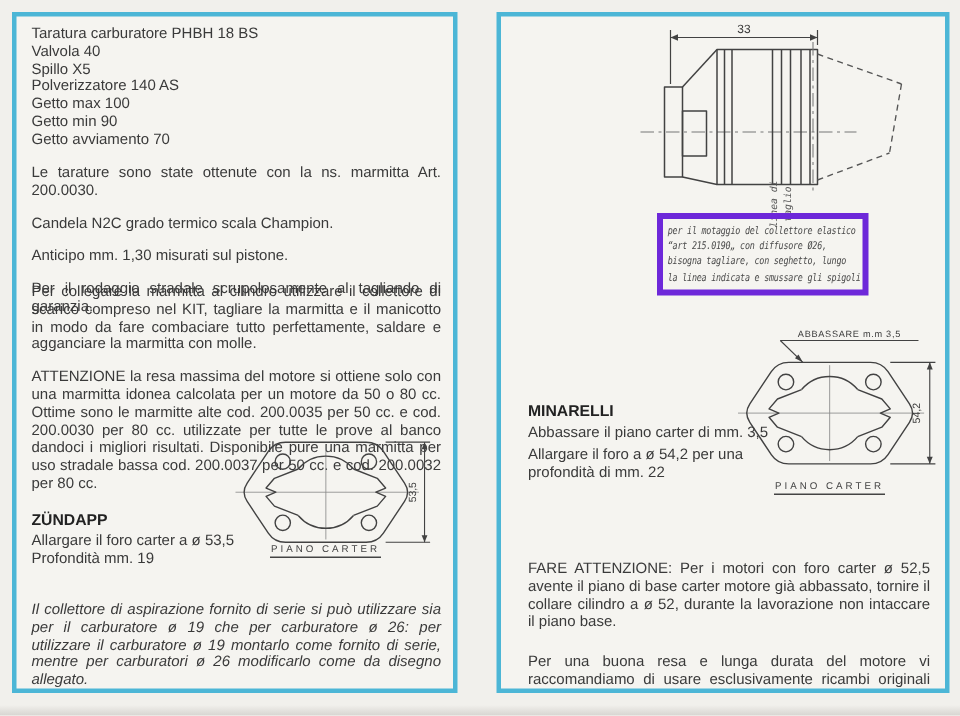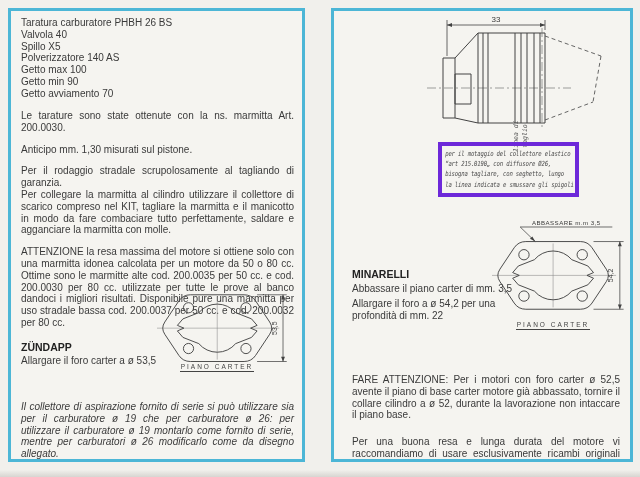--- a/index.html
+++ b/index.html
@@ -64,44 +64,46 @@
   svg text   { fill:#3a3a3a; font-family:"Liberation Sans", sans-serif; }
   svg .hand  { font-family:"DejaVu Sans Mono", monospace; font-style:italic; fill:#555; }
 </style>
 </head>
 <body>
 
 <div class="page">
 
   <section class="panel left">
     <div class="specs t">
-        <div>Taratura carburatore PHBH 26 BS</div>
+        <div>Taratura carburatore PHBH 18 BS</div>
         <div>Valvola 40</div>
         <div>Spillo X5</div>
         <div>Polverizzatore 140 AS</div>
         <div>Getto max 100</div>
         <div>Getto min 90</div>
         <div>Getto avviamento 70</div>
       </div>
 
     <div class="tuning t just">
         <p>Le tarature sono state ottenute con la ns. marmitta Art. 200.0030.</p>
+        <p>Candela N2C grado termico scala Champion.</p>
         <p>Anticipo mm. 1,30 misurati sul pistone.</p>
         <p>Per il rodaggio stradale scrupolosamente al tagliando di garanzia.</p>
       </div>
 
     <div class="exhaust t just">
         <p>Per collegare la marmitta al cilindro utilizzare il collettore di scarico compreso nel KIT, tagliare la marmitta e il manicotto in modo da fare combaciare tutto perfettamente, saldare e agganciare la marmitta con molle.</p>
         <p>ATTENZIONE la resa massima del motore si ottiene solo con una marmitta idonea calcolata per un motore da 50 o 80 cc. Ottime sono le marmitte alte cod. 200.0035 per 50 cc. e cod. 200.0030 per 80 cc. utilizzate per tutte le prove al banco dandoci i migliori risultati. Disponibile pure una marmitta per uso stradale bassa cod. 200.0037 per 50 cc. e cod. 200.0032 per 80 cc.</p>
       </div>
 
     <h3 class="zh">ZÜNDAPP</h3>
 
     <div class="zlines t">
         <div>Allargare il foro carter a ø 53,5</div>
+        <div>Profondità mm. 19</div>
       </div>
 
     <svg class="gz" viewBox="0 0 150 84">
       <g>
         <line class="thin" x1="0" y1="40" x2="132" y2="40"></line>
         <line class="thin" x1="65" y1="6" x2="65" y2="74"></line>
       </g>
       <g>
         <path class="ln" d="M8.4,33.4 Q4,40 8.4,46.6 L23.6,69.4 Q28,76 36,76 L94,76 Q102,76 106.4,69.4 L121.6,46.6 Q126,40 121.6,33.4 L106.4,10.6 Q102,4 94,4 L36,4 Q28,4 23.6,10.6 Z"></path>
         <path class="ln" d="M45.1,23.3 A26,26 0 0 1 84.9,23.3"></path>

